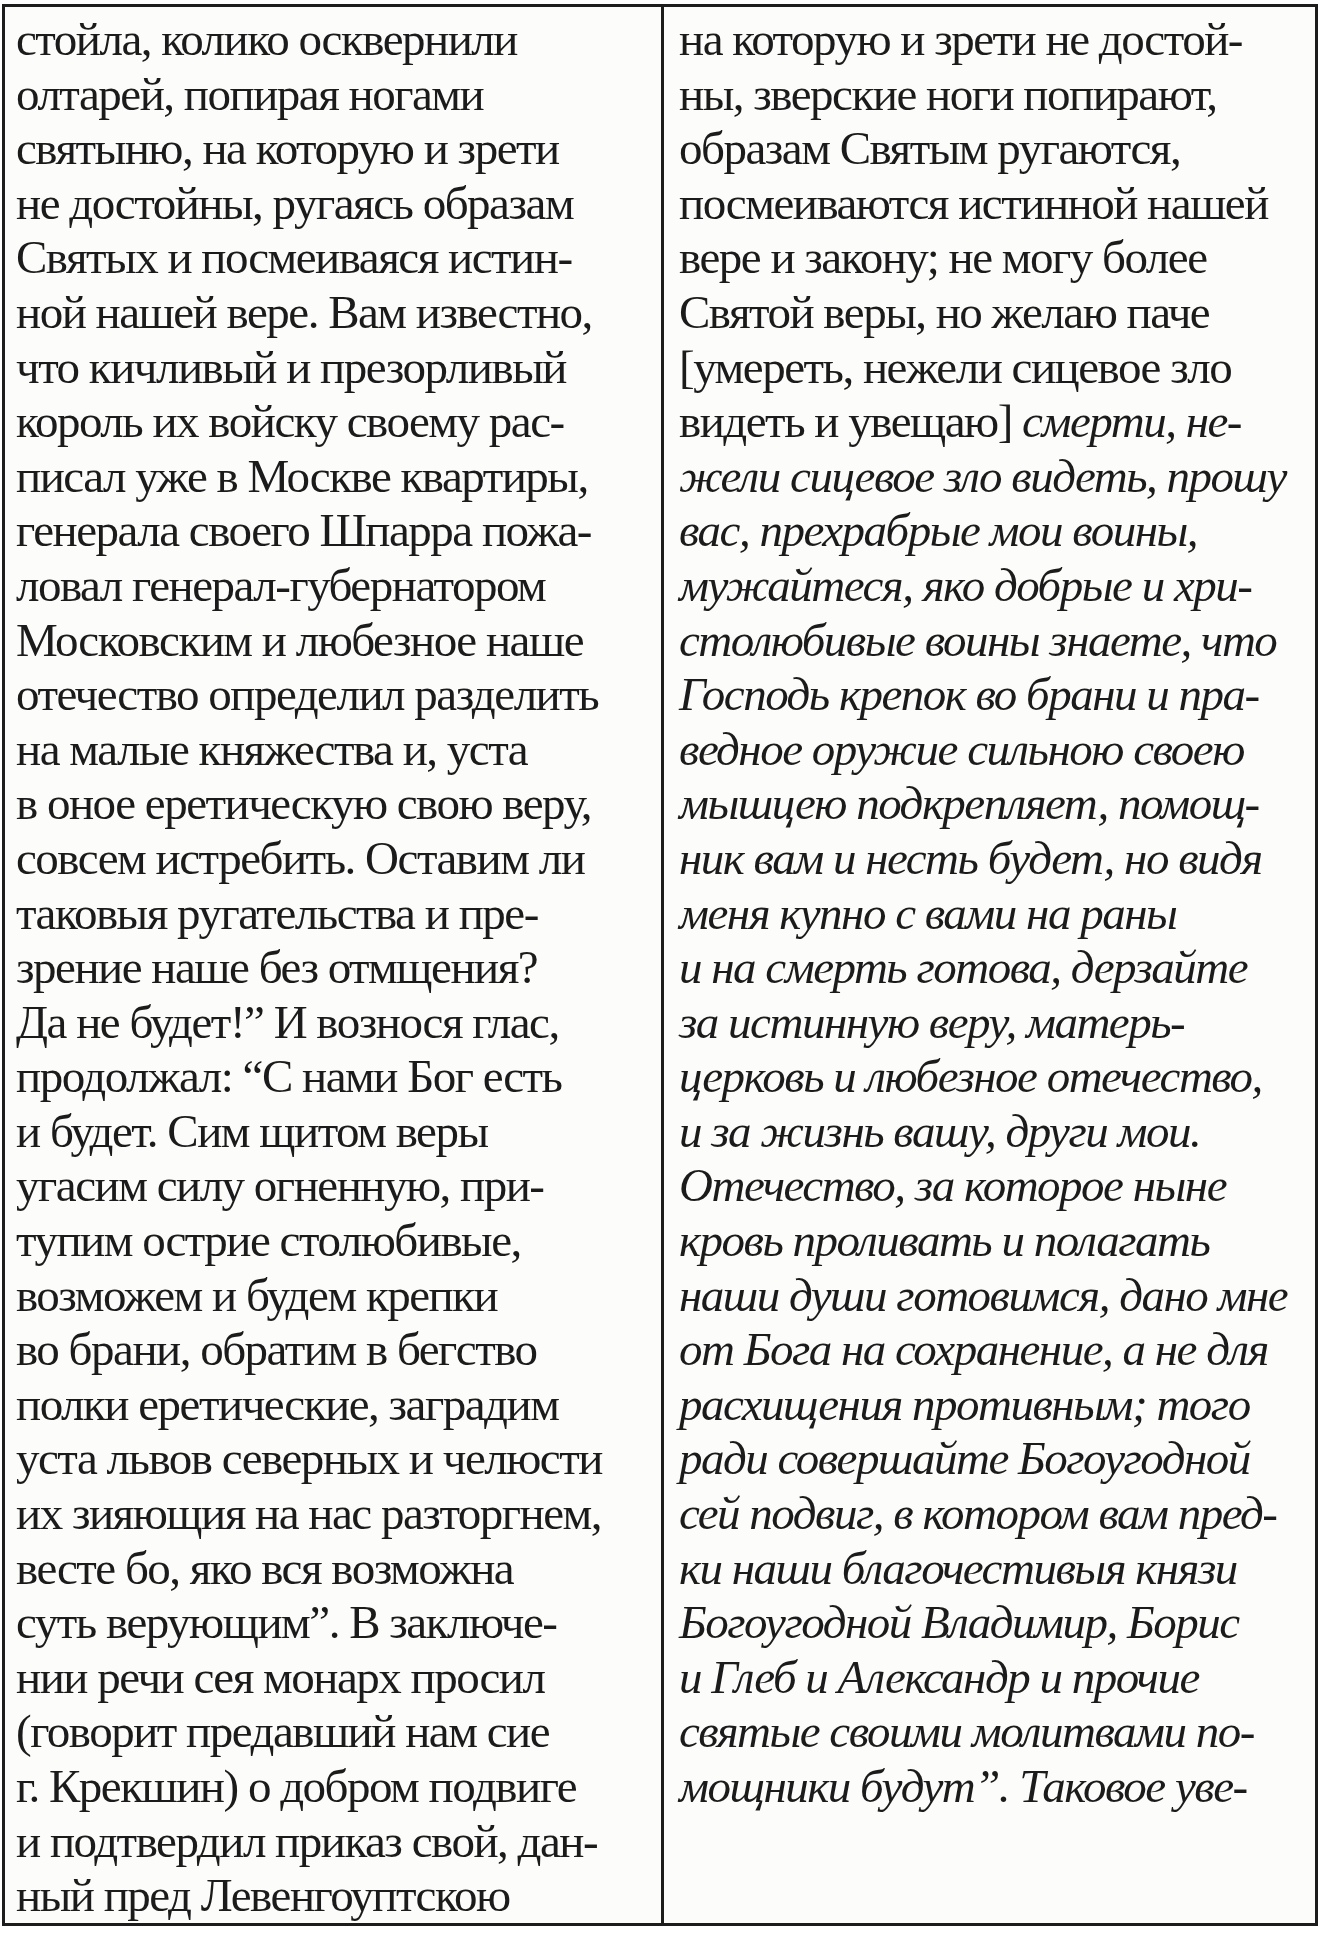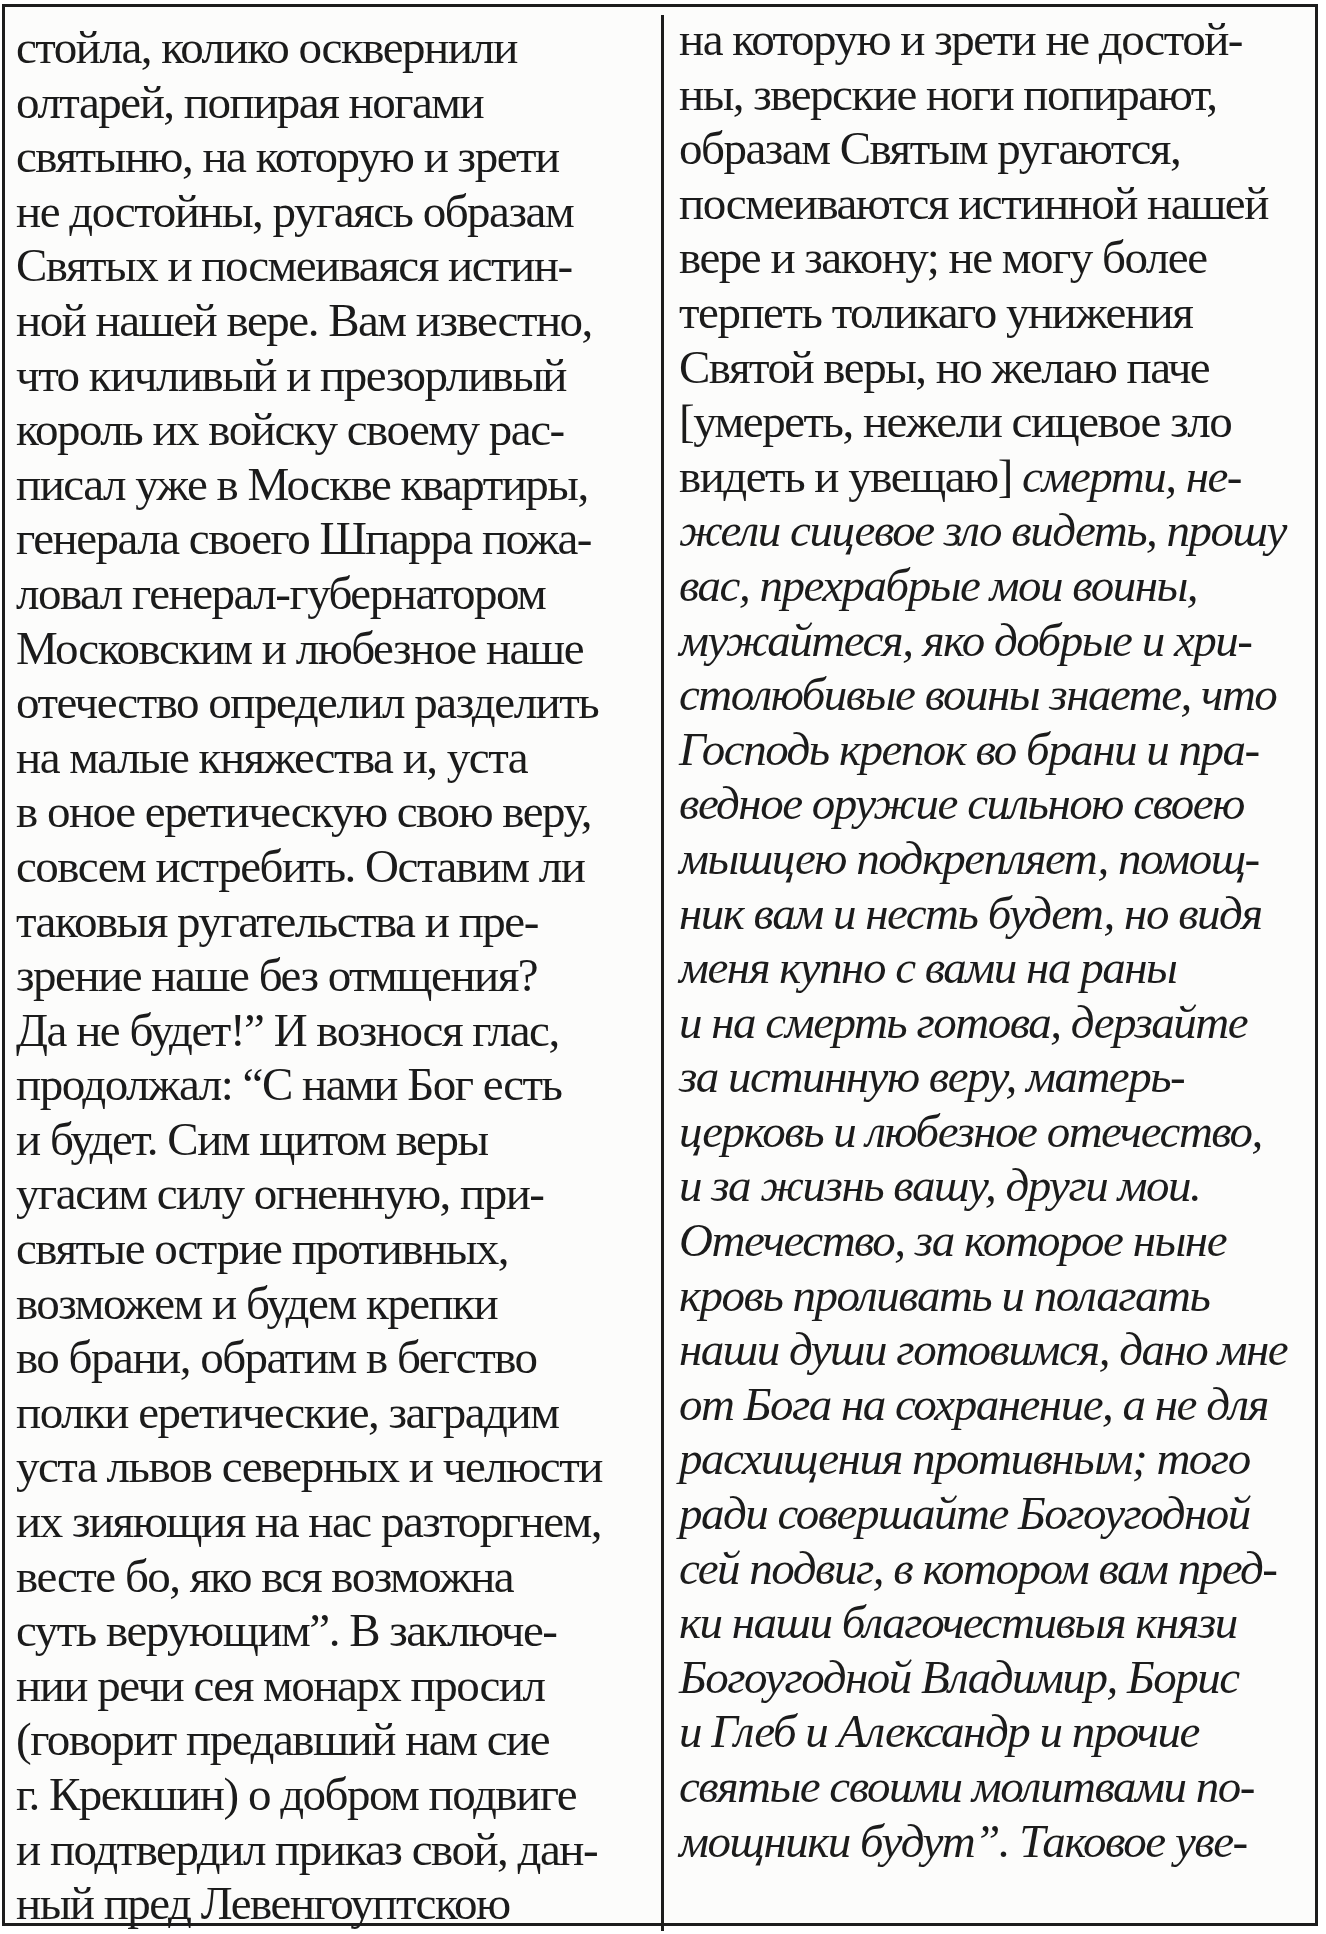--- a/index.html
+++ b/index.html
@@ -27,21 +27,20 @@
   }
   .col {
     box-sizing: border-box;
     height: 100%;
     overflow: hidden;
   }
   .col-left {
     width: 659px;
     border-right: 3px solid #1c1c1c;
     padding: 5px 6px 0 11px;
-    margin-top: 8px;
   }
   .col-right {
     flex: 1;
     padding: 5px 0 0 15px;
   }
   .line {
     white-space: nowrap;
     font-size: 47px;
     line-height: 54.6px;
     height: 54.6px;
@@ -72,41 +71,40 @@
       <div class="line"><span class="rg">отечество определил разделить</span></div>
       <div class="line"><span class="rg">на малые княжества и, уста</span></div>
       <div class="line"><span class="rg">в оное еретическую свою веру,</span></div>
       <div class="line"><span class="rg">совсем истребить. Оставим ли</span></div>
       <div class="line"><span class="rg">таковыя ругательства и пре-</span></div>
       <div class="line"><span class="rg">зрение наше без отмщения?</span></div>
       <div class="line"><span class="rg">Да не будет!” И вознося глас,</span></div>
       <div class="line"><span class="rg">продолжал: “С нами Бог есть</span></div>
       <div class="line"><span class="rg">и будет. Сим щитом веры</span></div>
       <div class="line"><span class="rg">угасим силу огненную, при-</span></div>
-      <div class="line"><span class="rg">святые острие противных,</span></div>
+      <div class="line"><span class="rg">тупим острие столюбивые,</span></div>
       <div class="line"><span class="rg">возможем и будем крепки</span></div>
       <div class="line"><span class="rg">во брани, обратим в бегство</span></div>
       <div class="line"><span class="rg">полки еретические, заградим</span></div>
       <div class="line"><span class="rg">уста львов северных и челюсти</span></div>
       <div class="line"><span class="rg">их зияющия на нас разторгнем,</span></div>
       <div class="line"><span class="rg">весте бо, яко вся возможна</span></div>
       <div class="line"><span class="rg">суть верующим”. В заключе-</span></div>
       <div class="line"><span class="rg">нии речи сея монарх просил</span></div>
       <div class="line"><span class="rg">(говорит предавший нам сие</span></div>
       <div class="line"><span class="rg">г. Крекшин) о добром подвиге</span></div>
       <div class="line"><span class="rg">и подтвердил приказ свой, дан-</span></div>
       <div class="line"><span class="rg">ный пред Левенгоуптскою</span></div>
     </div>
   <div class="col col-right">
       <div class="line"><span class="rg">на которую и зрети не достой-</span></div>
       <div class="line"><span class="rg">ны, зверские ноги попирают,</span></div>
       <div class="line"><span class="rg">образам Святым ругаются,</span></div>
       <div class="line"><span class="rg">посмеиваются истинной нашей</span></div>
       <div class="line"><span class="rg">вере и закону; не могу более</span></div>
-      <div class="line"><span class="rg">терпеть толикаго унижения</span></div>
       <div class="line"><span class="rg">Святой веры, но желаю паче</span></div>
       <div class="line"><span class="rg">[умереть, нежели сицевое зло</span></div>
       <div class="line"><span class="rg">видеть и увещаю] </span><span class="it">смерти, не-</span></div>
       <div class="line"><span class="it">жели сицевое зло видеть, прошу</span></div>
       <div class="line"><span class="it">вас, прехрабрые мои воины,</span></div>
       <div class="line"><span class="it">мужайтеся, яко добрые и хри-</span></div>
       <div class="line"><span class="it">столюбивые воины знаете, что</span></div>
       <div class="line"><span class="it">Господь крепок во брани и пра-</span></div>
       <div class="line"><span class="it">ведное оружие сильною своею</span></div>
       <div class="line"><span class="it">мышцею подкрепляет, помощ-</span></div>

